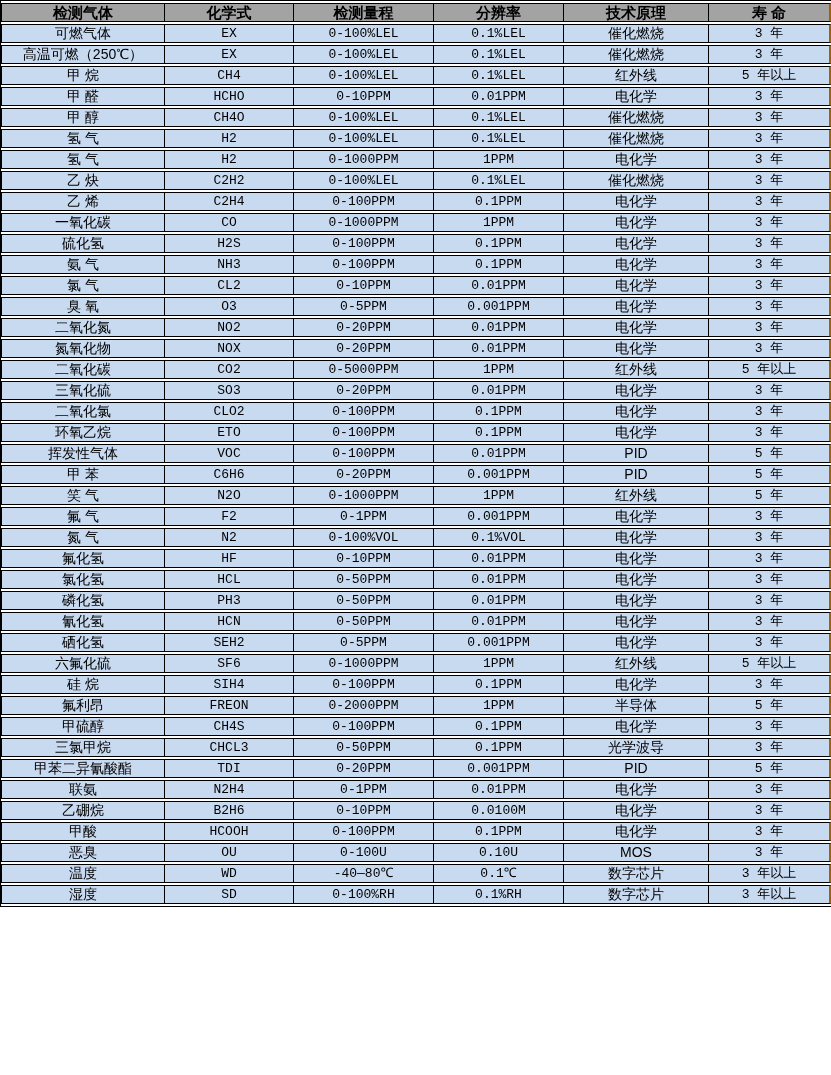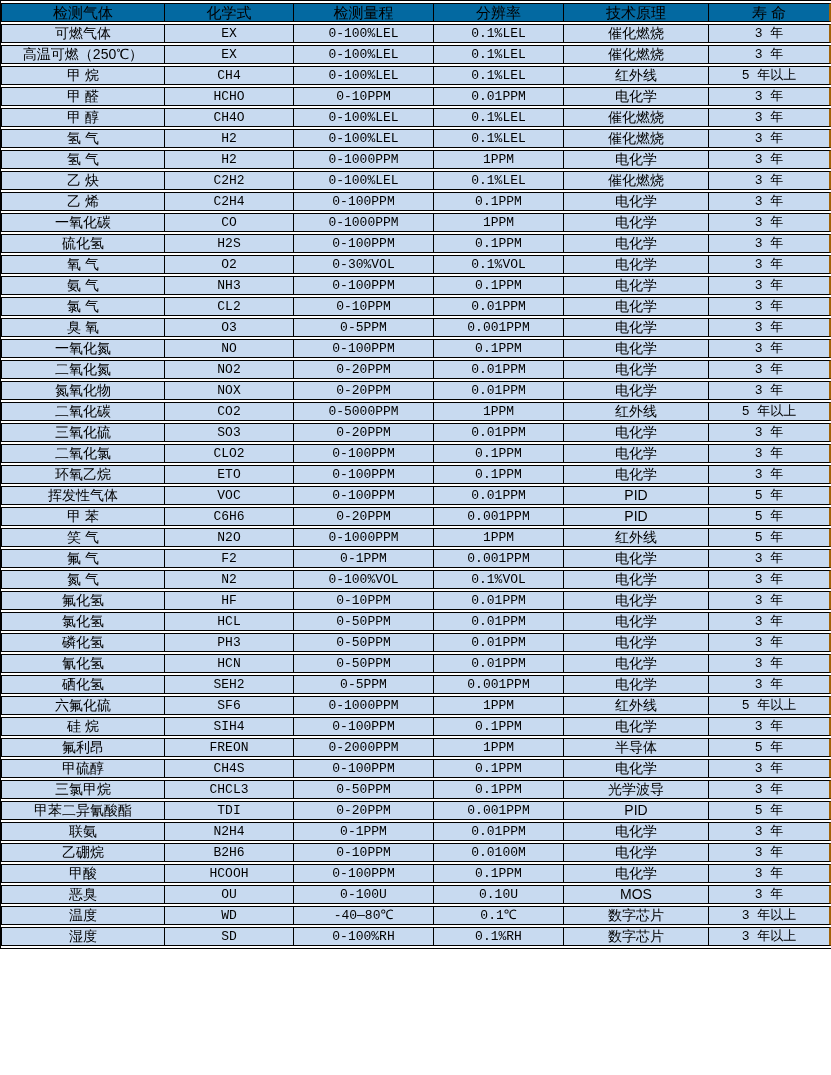--- a/index.html
+++ b/index.html
@@ -23,22 +23,22 @@
     border-right:none;
     text-align:center;
     vertical-align:middle;
     height:17px;
     padding:0 2px;
     overflow:hidden;
     white-space:nowrap;
   }
   th:last-child,td:last-child{border-right:3px solid #a16207;}
   th{
-    background:#0369a1;
-    font-weight:normal;
+    background:#a3a3a3;
+    font-weight:bold;
     font-size:15px;
     line-height:17px;
   }
   td{
     background:#c8daf0;
     font-size:14px;
     line-height:17px;
   }
   td.mono{
     font-family:"Liberation Mono","DejaVu Sans Mono",monospace;
@@ -150,56 +150,40 @@
       </tr>
       <tr>
         <td>硫化氢</td>
         <td class="mono">H2S</td>
         <td class="mono">0-100PPM</td>
         <td class="mono">0.1PPM</td>
         <td>电化学</td>
         <td class="mono">3 年</td>
       </tr>
       <tr>
-        <td>氧 气</td>
-        <td class="mono">O2</td>
-        <td class="mono">0-30%VOL</td>
-        <td class="mono">0.1%VOL</td>
-        <td>电化学</td>
-        <td class="mono">3 年</td>
-      </tr>
-      <tr>
         <td>氨 气</td>
         <td class="mono">NH3</td>
         <td class="mono">0-100PPM</td>
         <td class="mono">0.1PPM</td>
         <td>电化学</td>
         <td class="mono">3 年</td>
       </tr>
       <tr>
         <td>氯 气</td>
         <td class="mono">CL2</td>
         <td class="mono">0-10PPM</td>
         <td class="mono">0.01PPM</td>
         <td>电化学</td>
         <td class="mono">3 年</td>
       </tr>
       <tr>
         <td>臭 氧</td>
         <td class="mono">O3</td>
         <td class="mono">0-5PPM</td>
         <td class="mono">0.001PPM</td>
-        <td>电化学</td>
-        <td class="mono">3 年</td>
-      </tr>
-      <tr>
-        <td>一氧化氮</td>
-        <td class="mono">NO</td>
-        <td class="mono">0-100PPM</td>
-        <td class="mono">0.1PPM</td>
         <td>电化学</td>
         <td class="mono">3 年</td>
       </tr>
       <tr>
         <td>二氧化氮</td>
         <td class="mono">NO2</td>
         <td class="mono">0-20PPM</td>
         <td class="mono">0.01PPM</td>
         <td>电化学</td>
         <td class="mono">3 年</td>

